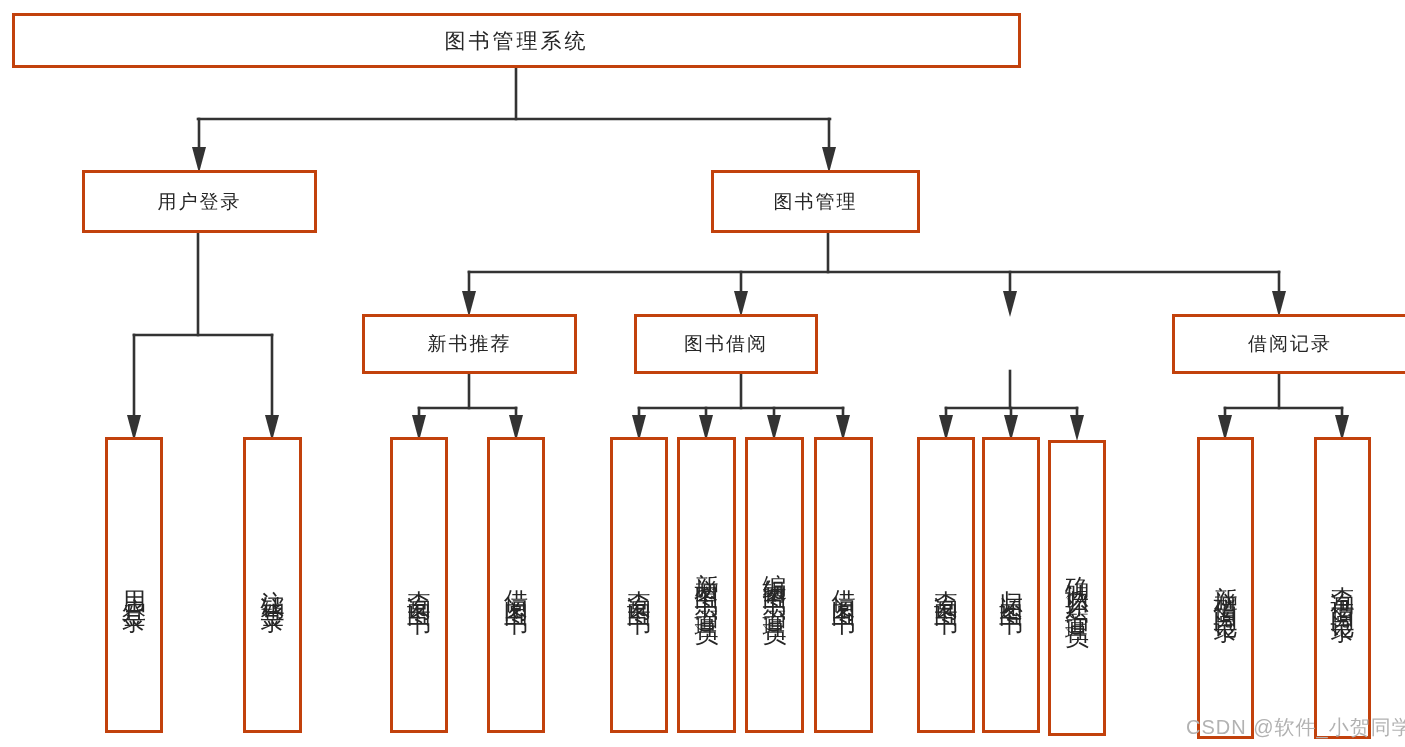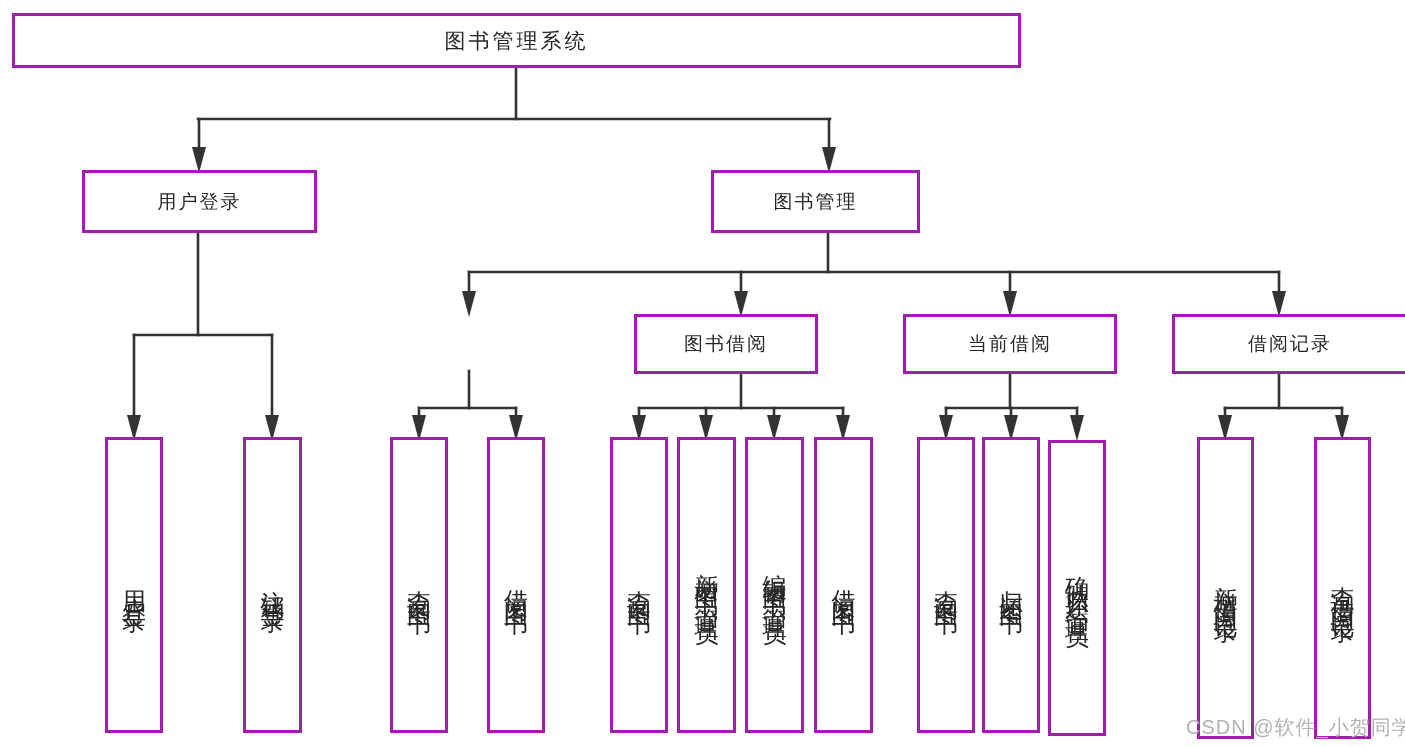--- a/index.html
+++ b/index.html
@@ -12,21 +12,21 @@
     overflow: hidden;
   }
   .connectors {
     position: absolute;
     left: 0; top: 0;
     width: 1405px; height: 747px;
   }
   .box {
     position: absolute;
     box-sizing: border-box;
-    border: 3px solid #a21caf;
+    border: 3px solid #c2410c;
     background: #ffffff;
     display: flex;
     align-items: center;
     justify-content: center;
     color: #262626;
   }
   .box .lbl { white-space: nowrap; }
   .lvl0 .lbl { font-size: 21px; letter-spacing: 3px; }
   .lvl1 .lbl, .lvl2 .lbl { font-size: 19px; letter-spacing: 2px; }
   .leaf .lbl {
@@ -121,25 +121,25 @@
     <span class="lbl">图书管理系统</span>
   </div>
 
   <div class="box lvl1" style="left:82px; top:170px; width:235px; height:63px">
     <span class="lbl">用户登录</span>
   </div>
   <div class="box lvl1" style="left:711px; top:170px; width:209px; height:63px">
     <span class="lbl">图书管理</span>
   </div>
 
+  <div class="box lvl2" style="left:362px; top:314px; width:215px; height:60px">
+    <span class="lbl">新书推荐</span>
+  </div>
   <div class="box lvl2" style="left:634px; top:314px; width:184px; height:60px">
     <span class="lbl">图书借阅</span>
-  </div>
-  <div class="box lvl2" style="left:903px; top:314px; width:214px; height:60px">
-    <span class="lbl">当前借阅</span>
   </div>
   <div class="box lvl2" style="left:1172px; top:314px; width:236px; height:60px">
     <span class="lbl">借阅记录</span>
   </div>
 
   <div class="box leaf" style="left:105px; top:437px; width:58px; height:296px">
     <span class="lbl">用户登录</span>
   </div>
   <div class="box leaf" style="left:243px; top:437px; width:59px; height:296px">
     <span class="lbl">注销登录</span>

